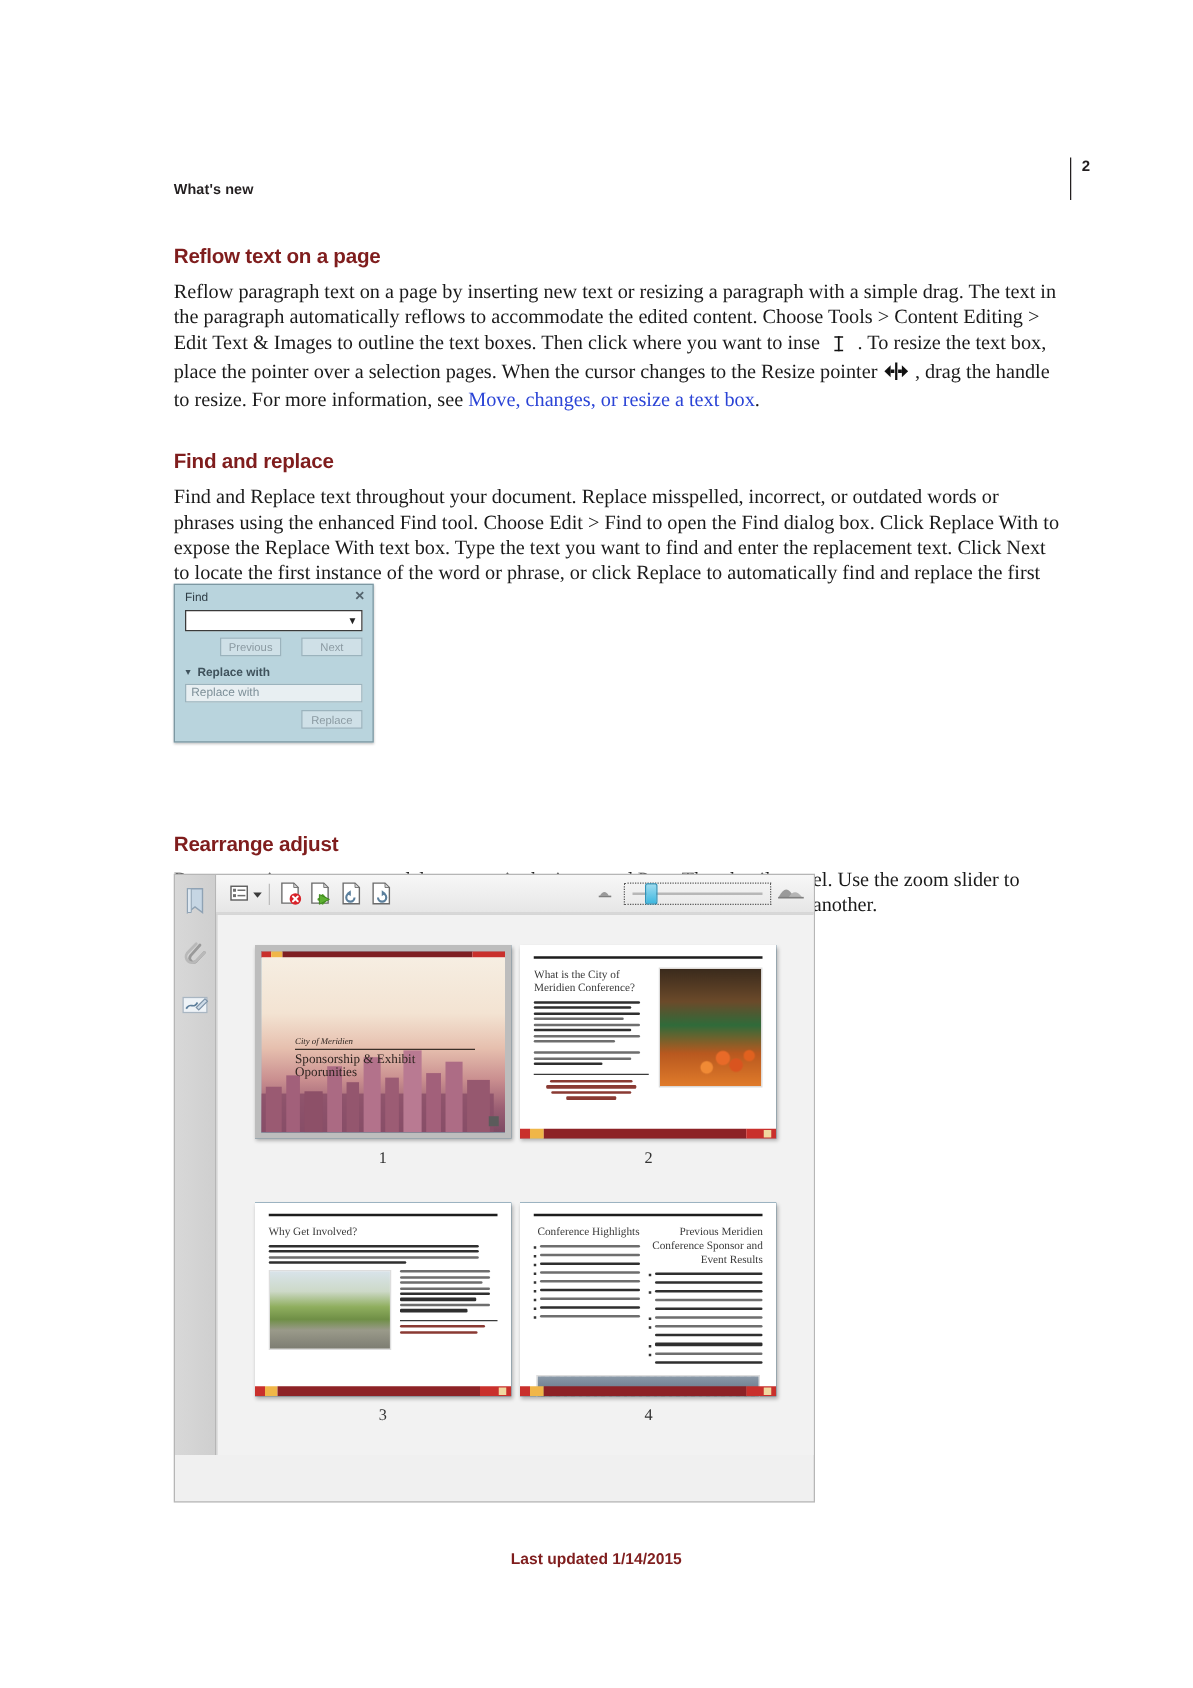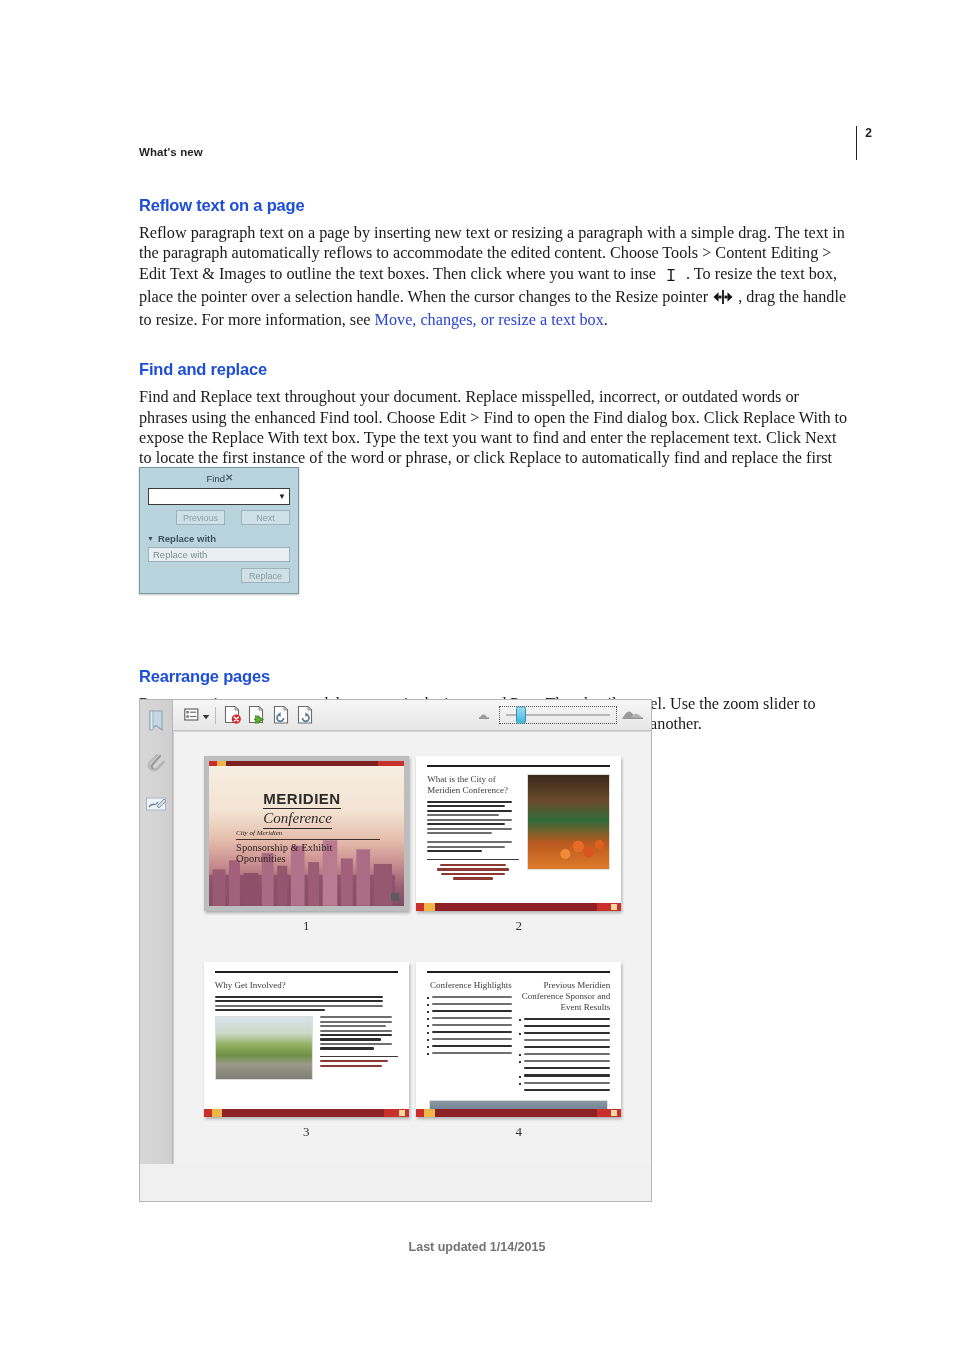--- a/index.html
+++ b/index.html
@@ -55,21 +55,21 @@
     position: absolute;
     left: 139px;
     top: 196px;
     width: 712px;
   }
 
   h2.sec-head {
     font-family: "Liberation Sans", sans-serif;
     font-weight: bold;
     font-size: 16.5px;
-    color: #1d4ed8;
+    color: #7f1d1d;
     margin: 0 0 8px 0;
     letter-spacing: -0.2px;
   }
   .section { margin-bottom: 0; }
   .section + .section { margin-top: 26px; }
 
   p.body {
     font-family: "Liberation Serif", serif;
     font-size: 16.2px;
     line-height: 20.3px;
@@ -99,21 +99,21 @@
     background: #b9d4dd;
     border: 1px solid #7d98a2;
     box-sizing: border-box;
     font-family: "Liberation Sans", sans-serif;
     box-shadow: 0 1px 2px rgba(0,0,0,0.25);
   }
   .fd-titlebar {
     height: 16px;
     display: flex;
     align-items: center;
-    justify-content: center;
+    justify-content: space-between;
     padding: 2px 6px 0 8px;
   }
   .fd-title {
     font-size: 9.5px;
     color: #2e3c45;
   }
   .fd-close {
     font-size: 10px;
     color: #54646d;
     font-weight: bold;
@@ -418,56 +418,56 @@
 
   
   .footer {
     position: absolute;
     left: 0; right: 0;
     top: 1240px;
     text-align: center;
     font-family: "Liberation Sans", sans-serif;
     font-weight: bold;
     font-size: 12.5px;
-    color: #737373;
+    color: #7f1d1d;
   }
 </style>
 </head>
 <body>
 
 <div class="running-head">What's new</div>
 <div class="page-num-wrap">
   <div class="page-num-rule"></div>
   <div class="page-num">2</div>
 </div>
 
 <div class="content">
 
   <div class="section">
     <h2 class="sec-head">Reflow text on a page</h2>
     <p class="body"><span>Reflow paragraph text on a page by inserting new text or resizing a paragraph with a simple drag. The text in the paragraph automatically reflows to accommodate the edited content. Choose Tools &gt; Content Editing &gt; Edit Text &amp; Images to outline the text boxes. Then click where you want to inse</span><span class="inline-icon"><svg width="14" height="14" viewBox="0 0 14 14">
             <rect x="6.3" y="1" width="1.4" height="12" fill="#111"></rect>
             <rect x="3.5" y="1" width="7" height="1.2" fill="#111"></rect>
             <rect x="3.5" y="11.8" width="7" height="1.2" fill="#111"></rect>
-          </svg></span><span>. To resize the text box, place the pointer over a selection handle. When the cursor changes to the Resize pointer</span><span class="inline-icon"><svg width="20" height="16" viewBox="0 0 20 16">
+          </svg></span><span>. To resize the text box, place the pointer over a selection pages. When the cursor changes to the Resize pointer</span><span class="inline-icon"><svg width="20" height="16" viewBox="0 0 20 16">
             <rect x="9.1" y="1" width="1.8" height="14" fill="#111"></rect>
             <polygon points="0.5,8 5.5,3.2 5.5,12.8" fill="#111"></polygon>
             <polygon points="19.5,8 14.5,3.2 14.5,12.8" fill="#111"></polygon>
             <rect x="5.5" y="6.6" width="3" height="2.8" fill="#111"></rect>
             <rect x="11.5" y="6.6" width="3" height="2.8" fill="#111"></rect>
           </svg></span><span>, drag the handle to resize. For more information, see </span><a class="link" href="#">Move, changes, or resize a text box</a><span>.</span></p>
   </div>
 
   <div class="section" style="margin-top:30px;">
     <h2 class="sec-head">Find and replace</h2>
     <p class="body">Find and Replace text throughout your document. Replace misspelled, incorrect, or outdated words or phrases using the enhanced Find tool. Choose Edit &gt; Find to open the Find dialog box. Click Replace With to expose the Replace With text box. Type the text you want to find and enter the replacement text. Click Next to locate the first instance of the word or phrase, or click Replace to automatically find and replace the first instance.</p>
   </div>
 
   <div class="section" style="margin-top:178px;">
-    <h2 class="sec-head">Rearrange pages</h2>
+    <h2 class="sec-head">Rearrange adjust</h2>
     <p class="body">Rearrange, insert, rotate, or delete pages in the improved Page Thumbnails panel. Use the zoom slider to adjust the size of thumbnails. Easily drag-and-drop pages from one location to another.</p>
   </div>
 
 </div>
 
 <div class="find-dialog">
   <div class="fd-titlebar">
     <span class="fd-title">Find</span>
     <span class="fd-close">✕</span>
   </div>
@@ -607,24 +607,20 @@
                     <rect x="58" y="22" width="13" height="58" fill="#ab6a83"></rect>
                     <rect x="75" y="36" width="11" height="44" fill="#94566e"></rect>
                     <rect x="90" y="14" width="15" height="66" fill="#b3728b"></rect>
                     <rect x="109" y="32" width="12" height="48" fill="#9c5c74"></rect>
                     <rect x="125" y="8" width="16" height="72" fill="#b97a92"></rect>
                     <rect x="145" y="28" width="13" height="52" fill="#a2607a"></rect>
                     <rect x="162" y="18" width="15" height="62" fill="#ad6c85"></rect>
                     <rect x="181" y="34" width="20" height="46" fill="#96586f"></rect>
                   </svg>
                 </div>
-                <div class="s1-logo">
-                  <div class="m">MERIDIEN</div>
-                  <div class="c">Conference</div>
-                </div>
                 <div class="s1-sub">
                   <div class="small">City of Meridien</div>
                   <div class="rule"></div>
                   <div class="big">Sponsorship &amp; Exhibit Oporunities</div>
                 </div>
                 <div class="s1-chip"></div>
               </div>
             </div>
             <div class="thumb-label">1</div>
           </div>

